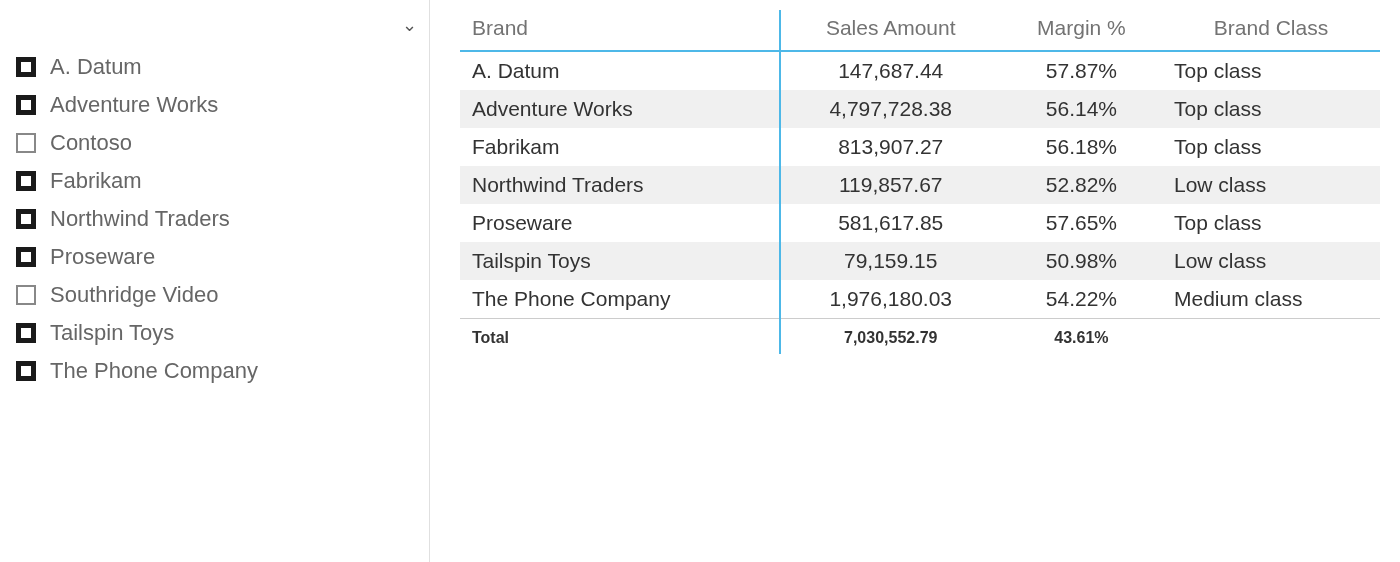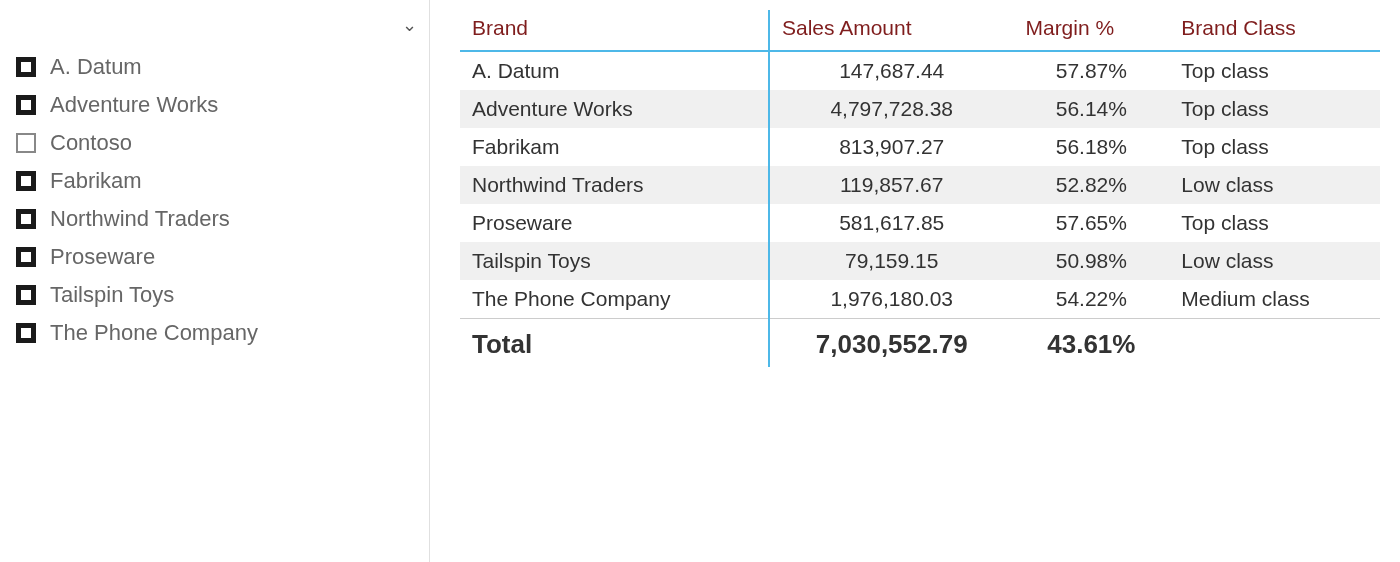--- a/index.html
+++ b/index.html
@@ -91,28 +91,28 @@
     }
 
     .data-table {
       width: 100%;
       border-collapse: collapse;
       font-size: 21px;
     }
 
     .data-table thead tr th {
       font-weight: 400;
-      color: #7f1d1d;
+      color: #737373;
       padding: 6px 12px 10px 12px;
       text-align: left;
       border-bottom: 2px solid #4db8e8;
     }
 
     .data-table thead tr th.num-col {
-      text-align: left;
+      text-align: center;
     }
 
     .data-table tbody tr td {
       padding: 7px 12px;
       color: #333;
       border-bottom: none;
     }
 
     .data-table tbody tr td.num-col {
       text-align: center;
@@ -121,21 +121,21 @@
     .data-table tbody tr:nth-child(even) {
       background: #f0f0f0;
     }
 
     .data-table tbody tr:nth-child(odd) {
       background: #fff;
     }
 
     .data-table tbody tr.total-row td {
       font-weight: 700;
-      font-size: 26px;
+      font-size: 16px;
       background: #fff;
       border-top: 1px solid #ccc;
       padding-top: 10px;
     }
 
     .brand-col-divider {
       border-right: 2px solid #4db8e8;
     }
   </style>
 </head>
@@ -166,20 +166,24 @@
       </div>
       <div class="brand-item">
         <div class="checkbox checked"></div>
         <span>Northwind Traders</span>
       </div>
       <div class="brand-item">
         <div class="checkbox checked"></div>
         <span>Proseware</span>
       </div>
       <div class="brand-item">
+        <div class="checkbox"></div>
+        <span>Southridge Video</span>
+      </div>
+      <div class="brand-item">
         <div class="checkbox checked"></div>
         <span>Tailspin Toys</span>
       </div>
       <div class="brand-item">
         <div class="checkbox checked"></div>
         <span>The Phone Company</span>
       </div>
     </div>
 </div>
 

